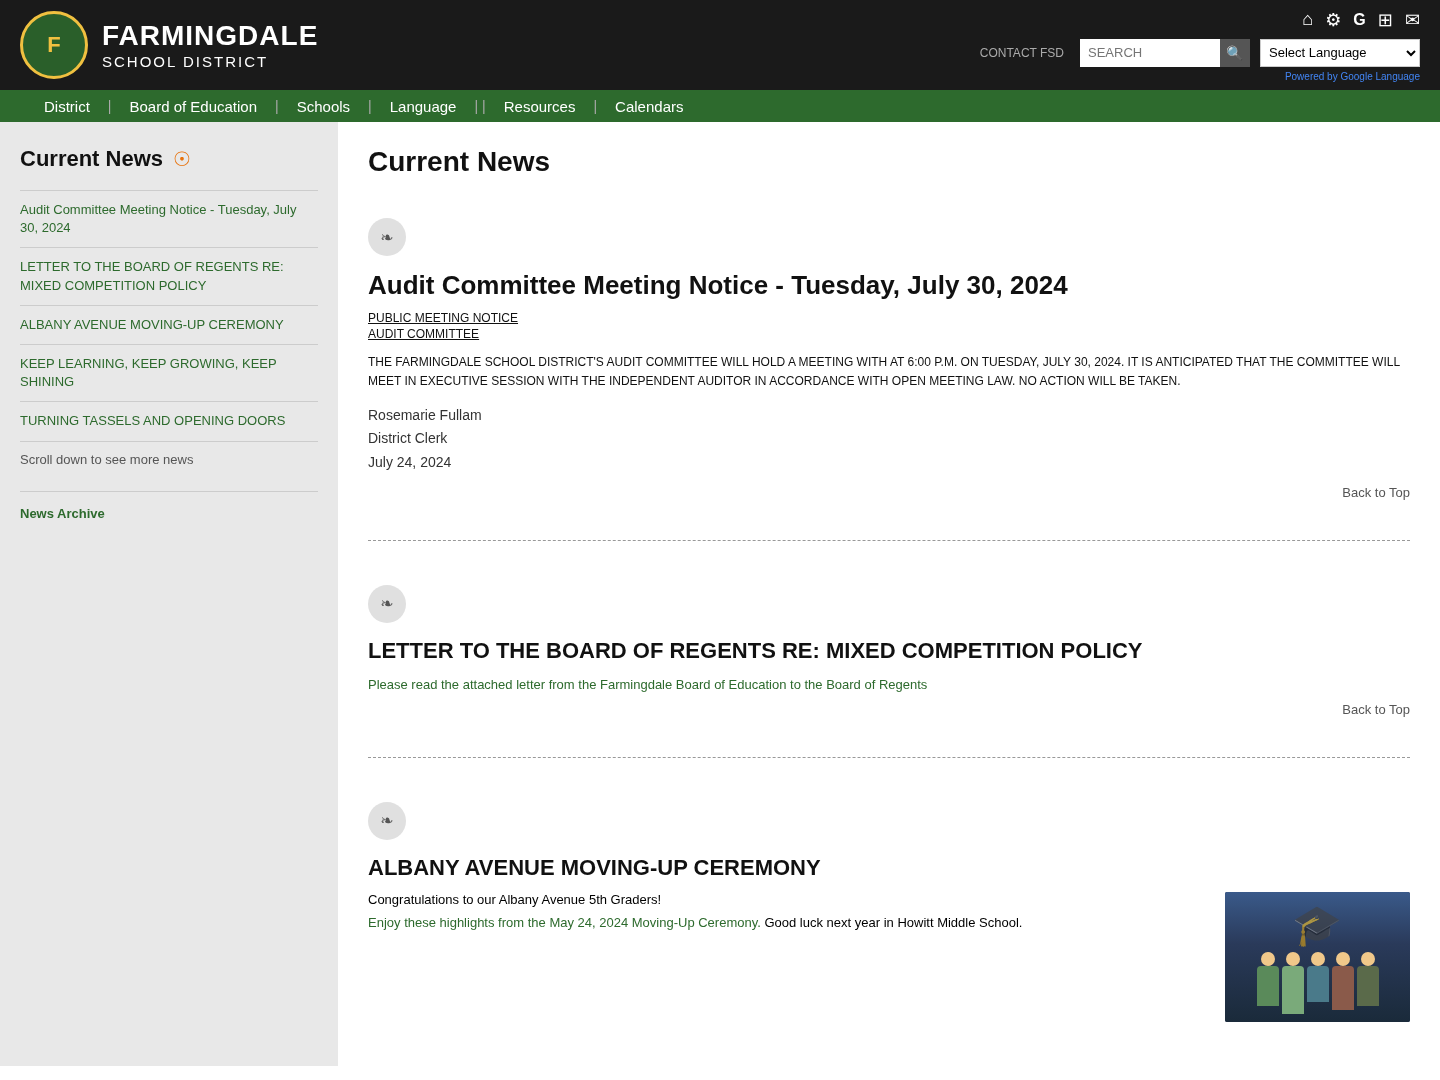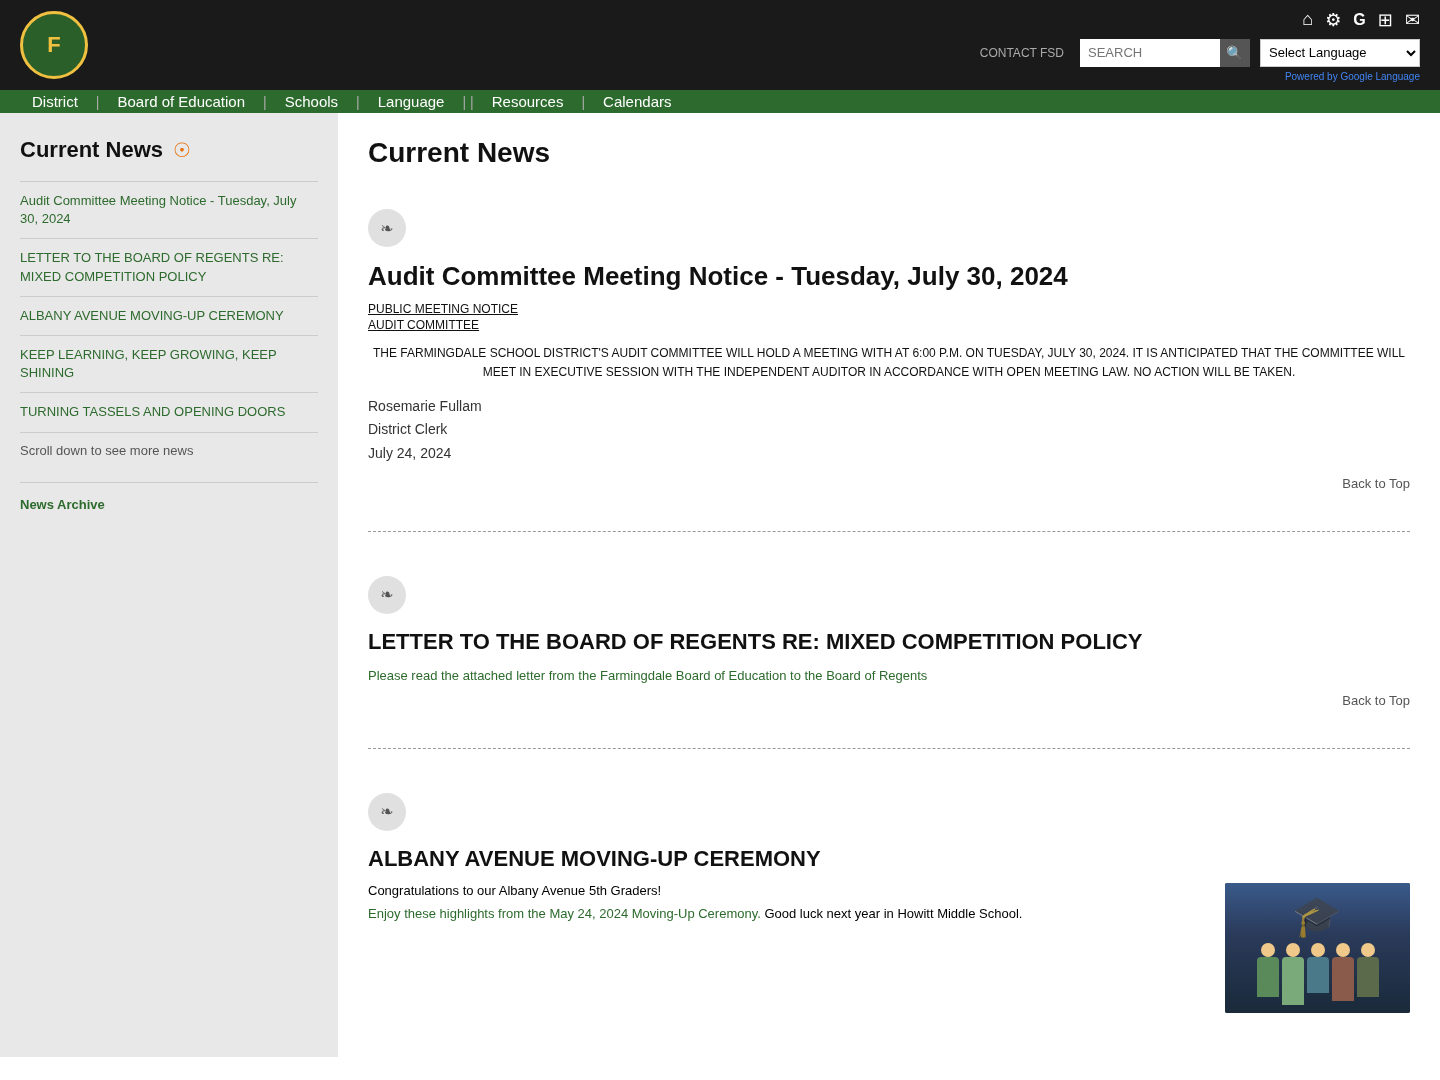--- a/index.html
+++ b/index.html
@@ -106,22 +106,22 @@
       color: #aaa;
       text-align: right;
     }
     .powered-by span { color: #4285f4; }
 
     
     .main-nav {
       background: #2d6a2d;
       display: flex;
       align-items: center;
-      padding: 0 16px;
-      height: 23px;
+      padding: 0 28px;
+      height: 32px;
     }
     .main-nav a {
       color: #fff;
       text-decoration: none;
       font-size: 15px;
       padding: 0 16px;
       height: 38px;
       display: flex;
       align-items: center;
       cursor: pointer;
@@ -245,21 +245,20 @@
       text-decoration: underline;
       display: block;
       margin-bottom: 2px;
     }
     .article-body {
       font-size: 12px;
       color: #111;
       text-transform: uppercase;
       line-height: 1.6;
       margin: 12px 0;
-      text-align: center;
     }
     .article-signature {
       font-size: 14px;
       color: #333;
       margin-top: 12px;
       line-height: 1.7;
     }
     .back-to-top {
       text-align: right;
       padding: 10px 0;
@@ -344,20 +343,24 @@
       left: 4px;
     }
   </style>
 </head>
 <body>
 
 <div class="top-bar">
   <div class="logo-area">
     <div class="logo-circle">
       <span>F</span>
+    </div>
+    <div class="school-name">
+      <div class="main">FARMINGDALE</div>
+      <div class="sub">SCHOOL DISTRICT</div>
     </div>
   </div>
 
   <div class="top-right">
     <div class="top-icons">
       <a class="top-icon" href="#">⌂</a>
       <a class="top-icon" href="#">⚙</a>
       <a class="top-icon" href="#" style="font-weight:bold;font-size:16px;">G</a>
       <a class="top-icon" href="#">⊞</a>
       <a class="top-icon" href="#">✉</a>

